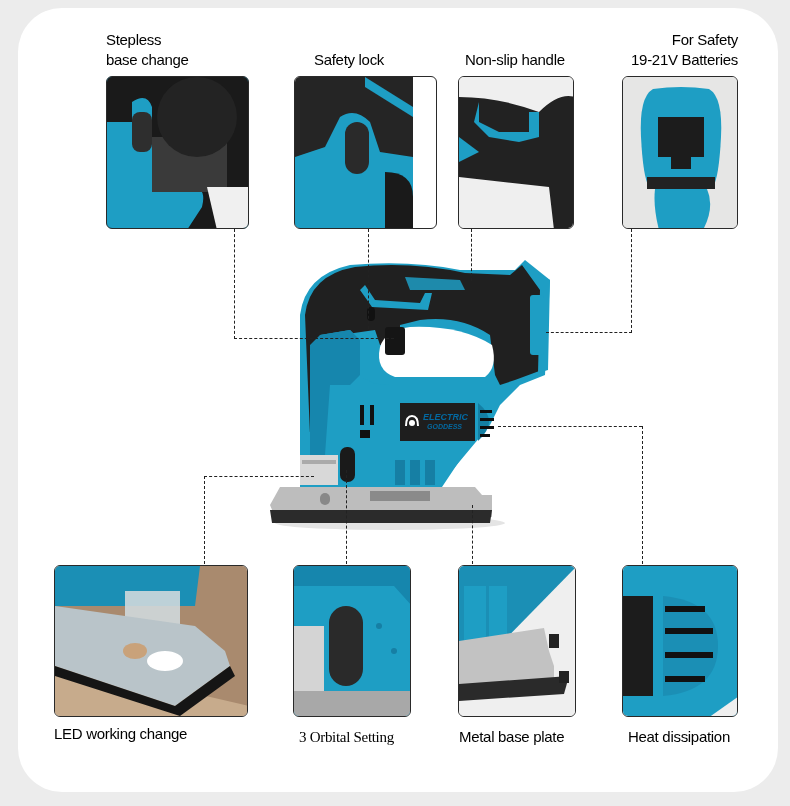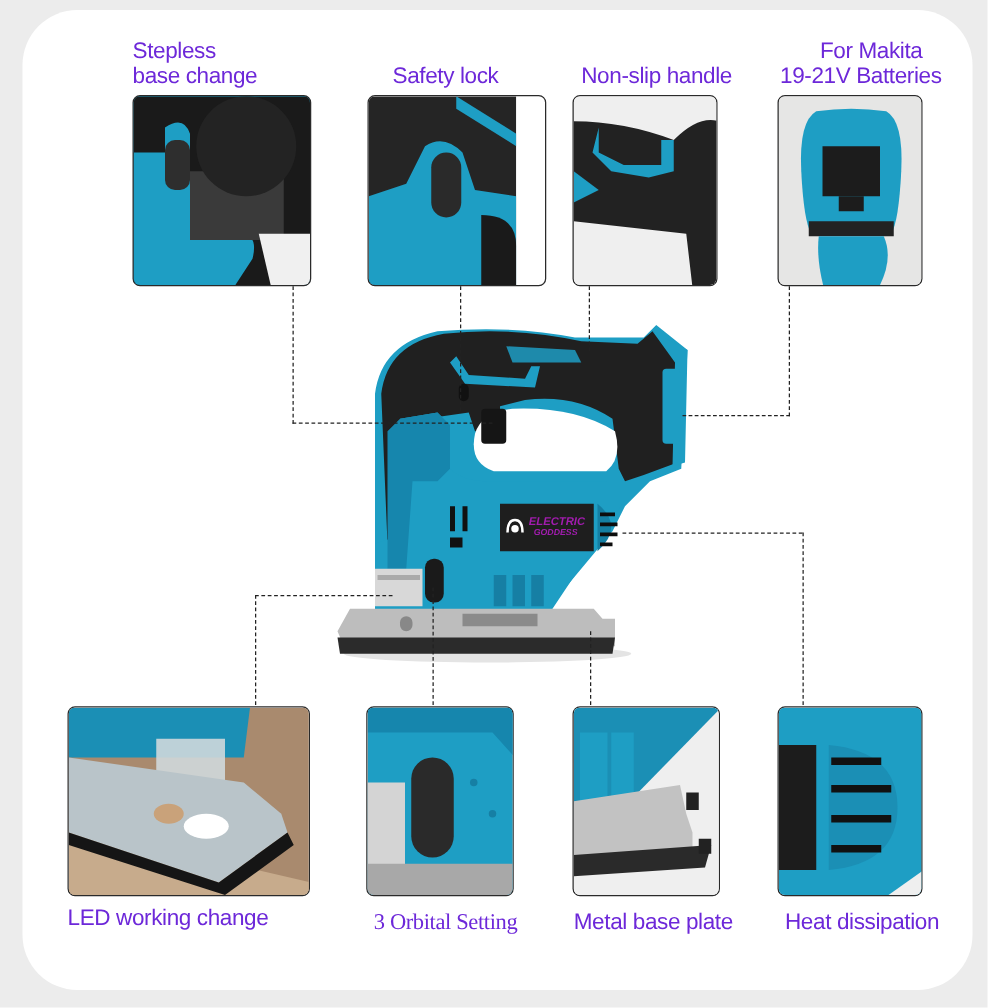--- a/index.html
+++ b/index.html
@@ -7,21 +7,21 @@
   body {
     background: #ececec;
     font-family: "Liberation Sans", sans-serif;
     position: relative;
   }
   .card {
     position: absolute; left: 18px; top: 8px; width: 760px; height: 784px;
     background: #ffffff; border-radius: 44px;
   }
   .label {
-    position: absolute; font-size: 18px; color: #6d28d9; line-height: 20px;
+    position: absolute; font-size: 15px; color: #000000; line-height: 20px;
     letter-spacing: -0.3px; white-space: nowrap;
   }
   .thumb {
     position: absolute; width: 143px; height: 153px;
     border: 1.5px solid #2a2a2a; border-radius: 6px; overflow: hidden;
   }
   .dash { position: absolute; border-color: #222; border-style: dashed; border-width: 0; }
   .dash.v { border-left-width: 1.2px; width: 0; }
   .dash.h { border-top-width: 1.2px; height: 0; }
   .blue { fill: #1e9ec4; }
@@ -32,21 +32,21 @@
 
 <div class="card"></div>
 
 <div class="label" style="left:106px;top:30px;">
   <div>Stepless</div>
   <div>base change</div>
 </div>
 <div class="label" style="left:314px;top:50px;text-align:center;">Safety lock</div>
 <div class="label" style="left:465px;top:50px;">Non-slip handle</div>
 <div class="label" style="left:624px;top:30px;text-align:right;width:114px;">
-  <div>For Makita</div>
+  <div>For Safety</div>
   <div>19-21V Batteries</div>
 </div>
 
 <div class="thumb" style="left:106px;top:76px;background:#1e9ec4;">
   <svg width="143" height="153" viewBox="0 0 143 153">
     <rect x="0" y="0" width="143" height="153" fill="#1a1a1a"></rect>
     <path d="M0 45 L25 45 L25 25 Q40 15 45 30 L45 110 L85 110 Q100 110 95 130 L80 153 L0 153 Z" class="blue"></path>
     <path d="M45 60 L120 60 L120 115 L45 115 Z" fill="#3a3a3a"></path>
     <ellipse cx="90" cy="40" rx="40" ry="40" fill="#232323"></ellipse>
     <rect x="25" y="35" width="20" height="40" rx="8" fill="#2e2e2e"></rect>
@@ -127,21 +127,21 @@
     <path d="M20 232 L215 232 L222 240 L232 240 L232 262 L15 262 L10 250 Z" fill="#bdbdbd"></path>
     <path d="M10 255 L232 255 L230 268 L12 268 Z" fill="#2b2b2b"></path>
     <rect x="60" y="238" width="10" height="12" rx="5" fill="#888"></rect>
     <rect x="110" y="236" width="60" height="10" fill="#8a8a8a"></rect>
   </svg>
   <div style="position:absolute;left:144px;top:152px;width:68px;height:30px;display:flex;align-items:center;gap:3px;">
     <svg width="16" height="16" viewBox="0 0 16 16">
       <path d="M2 12 Q2 2 8 2 Q14 2 14 12" stroke="#fff" stroke-width="2" fill="none"></path>
       <circle cx="8" cy="9" r="3" fill="#fff"></circle>
     </svg>
-    <div style="color:#a21caf;font-weight:bold;font-style:italic;line-height:9px;">
+    <div style="color:#0369a1;font-weight:bold;font-style:italic;line-height:9px;">
       <div style="font-size:9px;">ELECTRIC</div>
       <div style="font-size:7px;padding-left:4px;">GODDESS</div>
     </div>
   </div>
 </div>
 
 <div class="dash v" style="left:234px;top:229px;height:110px;"></div>
 <div class="dash h" style="left:234px;top:338px;width:160px;"></div>
 <div class="dash v" style="left:368px;top:229px;height:100px;"></div>
 <div class="dash v" style="left:471px;top:229px;height:52px;"></div>

